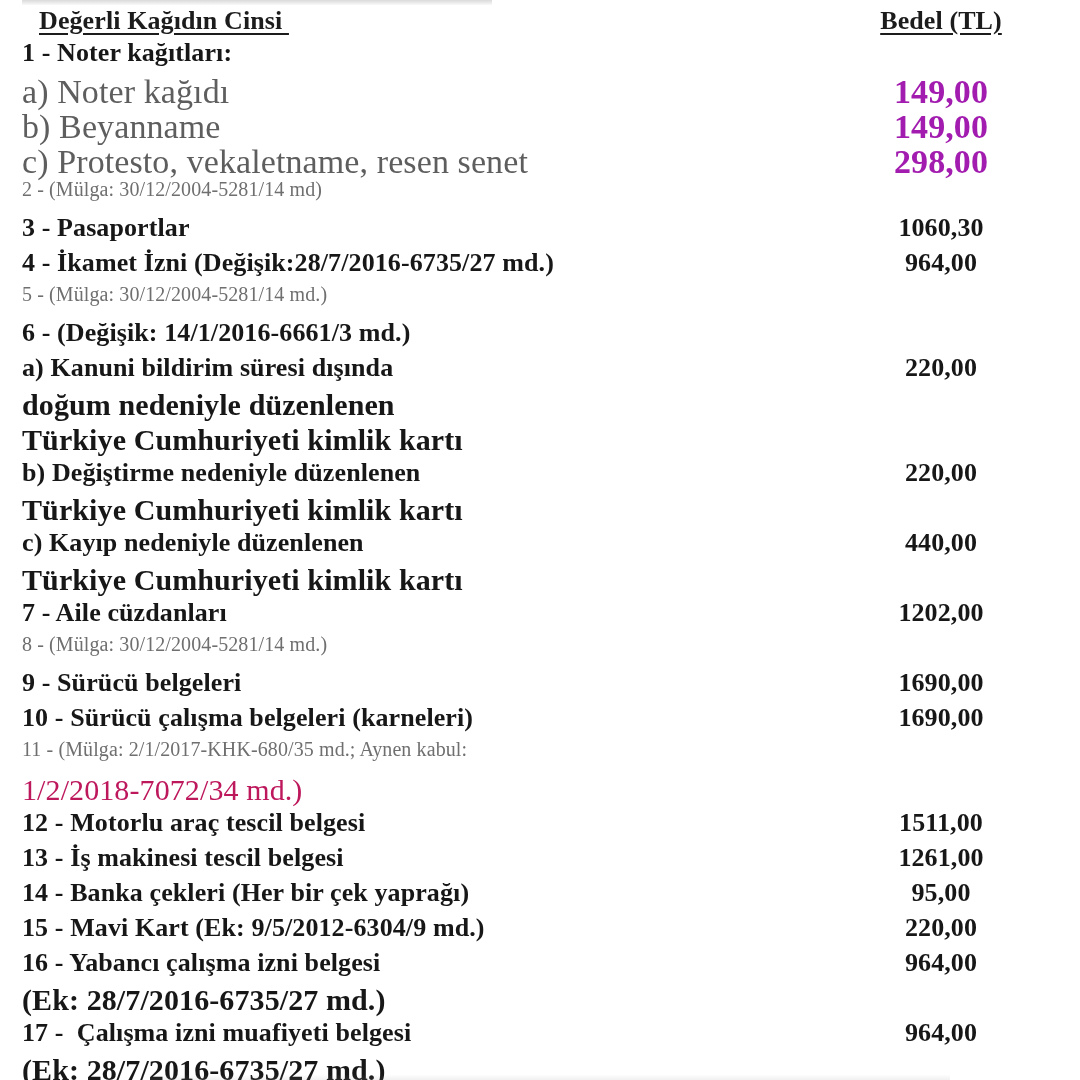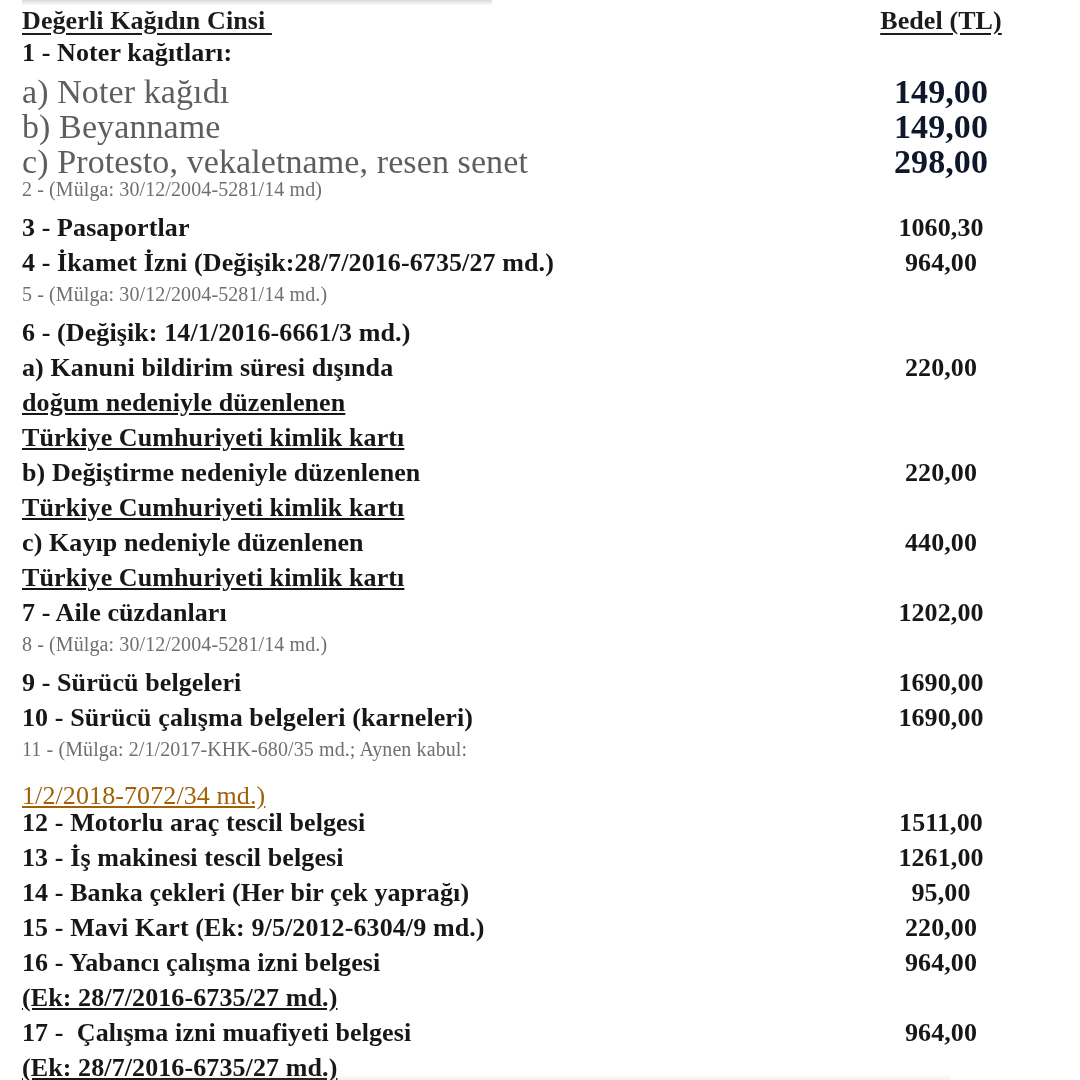--- a/index.html
+++ b/index.html
@@ -79,20 +79,21 @@
   .row.header {
     height: 32px;
   }
   .row.header .label,
   .row.header .amount {
     font-weight: bold;
     font-size: 26px;
     color: #1c1c1c;
     text-decoration: underline;
     text-underline-offset: 4px;
+    margin-left: 17px;
   }
 
   
   .row.bold .label,
   .row.bold .amount {
     font-weight: bold;
     font-size: 26px;
     color: #171717;
   }
 
@@ -106,34 +107,32 @@
 
   
   .row.sub .label,
   .row.sub .amount {
     font-weight: normal;
     font-size: 34px;
     color: #5e5e5e;
   }
   .row.sub .amount {
     font-weight: bold;
-    color: #0f172a;
+    color: #a21caf;
   }
 
   
   .row.cont .label {
     font-weight: bold;
-    font-size: 26px;
+    font-size: 30px;
     color: #171717;
-    text-decoration: underline;
   }
   .row.cont.lightcont .label {
     font-weight: normal;
-    color: #a16207;
-    margin-top: 8px;
+    color: #be185d;
   }
 </style>
 </head>
 <body>
 
 <div id="page" style="background: rgb(255, 255, 255);">
 
   <div class="edge-sliver-top"></div>
 
   <div class="doc">

